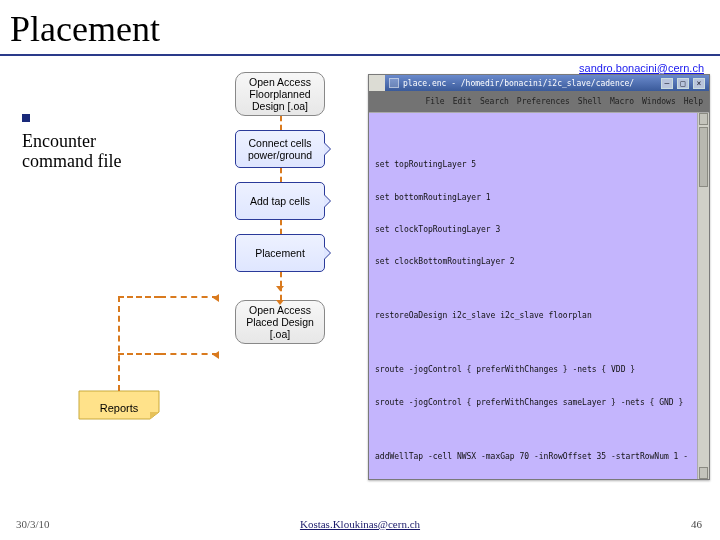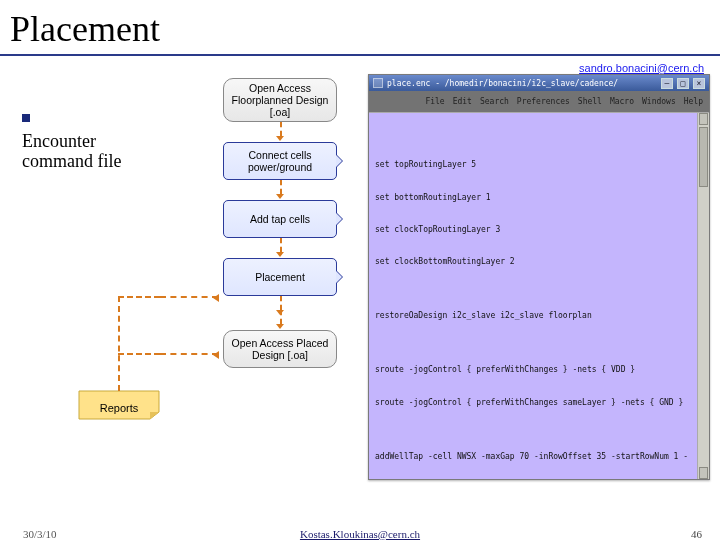--- a/index.html
+++ b/index.html
@@ -74,32 +74,31 @@
   }
   .flow {
     position: absolute;
     left: 210px; top: 0;
     width: 140px;
     display: flex;
     flex-direction: column;
     align-items: center;
   }
   .node {
-    width: 114px;
+    width: 90px;
     min-height: 38px;
     border: 1px solid #2a3a9a;
     border-radius: 5px;
     background: linear-gradient(#edf1ff,#dfe6ff);
     font-size: 10.5px;
     text-align: center;
     display: flex; align-items: center; justify-content: center;
     padding: 3px 4px;
     color: #000;
     line-height: 1.15;
-    margin-top: 6px;
   }
   .node.start, .node.end {
     background: linear-gradient(#f7f7f7,#e7e7e7);
     border-color: #888;
     border-radius: 10px;
   }
   .pointy {
     position: relative;
   }
   .pointy::after {
@@ -173,20 +172,21 @@
     display: flex; flex-direction: column;
   }
   .term-titlebar {
     height: 16px;
     background: linear-gradient(#6a8acc,#3a5a9a);
     display: flex; align-items: center;
     color: #fff;
     font-size: 8px;
     padding: 0 4px;
     gap: 4px;
+    margin-left: 16px;
   }
   .term-titlebar .tb-icon { width:10px;height:10px;background:#fff3;border:1px solid #fff7; }
   .term-titlebar .spacer { flex:1; }
   .term-titlebar .wb { width:12px;height:11px;border:1px solid #cdd;background:#b8c4dc;font-size:8px;line-height:9px;text-align:center;color:#223; }
   .term-menu {
     height: 22px;
     background: #737373;
     border-bottom: 1px solid #aaa;
     display: flex; gap: 8px;
     padding: 0 6px;
@@ -207,22 +207,22 @@
   .term-scroll {
     position:absolute; right:0; top:0; bottom:0; width:12px;
     background:#d0d0c8; border-left:1px solid #aaa;
   }
   .term-scroll .thumb { position:absolute; top:14px; left:1px; right:1px; height:60px; background:#b8b8b0; border:1px solid #8a8a82;}
   .term-scroll .btn { position:absolute; left:1px; right:1px; height:12px; background:#c4c4bc; border:1px solid #8a8a82;}
   .footer {
     position: absolute;
     bottom: 0; left: 0; right: 0;
     height: 22px;
-    display: flex; align-items: flex-end;
-    padding: 0 23px;
+    display: flex; align-items: flex-start;
+    padding: 0 16px;
     font-size: 11px;
   }
   .footer .date {
     font-family: "Comic Sans MS", cursive;
     color: #555;
   }
   .footer .center {
     position: absolute; left: 50%; transform: translateX(-50%);
     font-family: "Times New Roman", serif;
     color: #1a1a6a;

